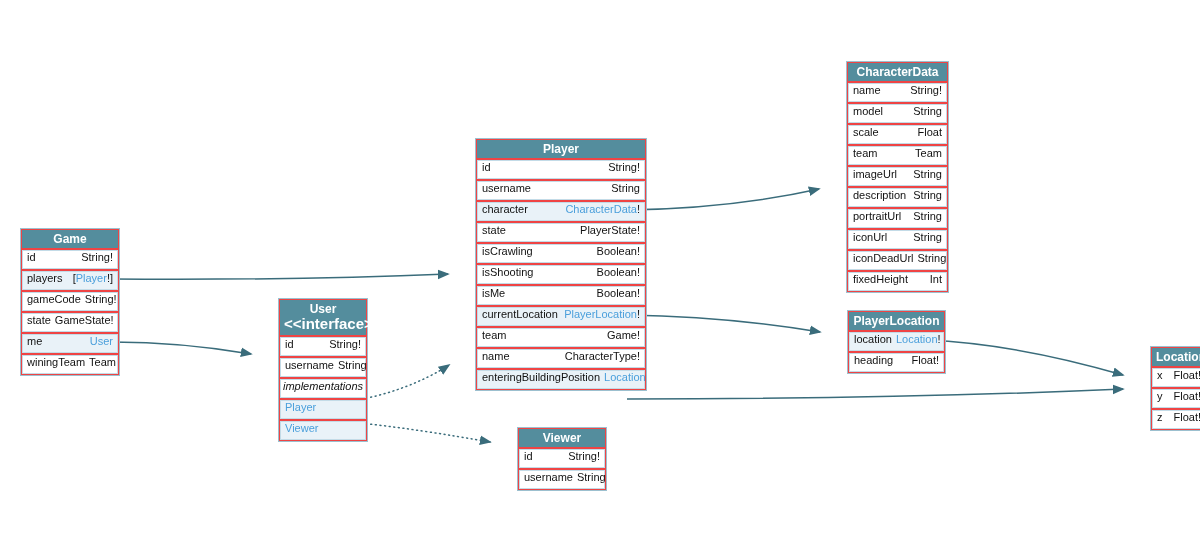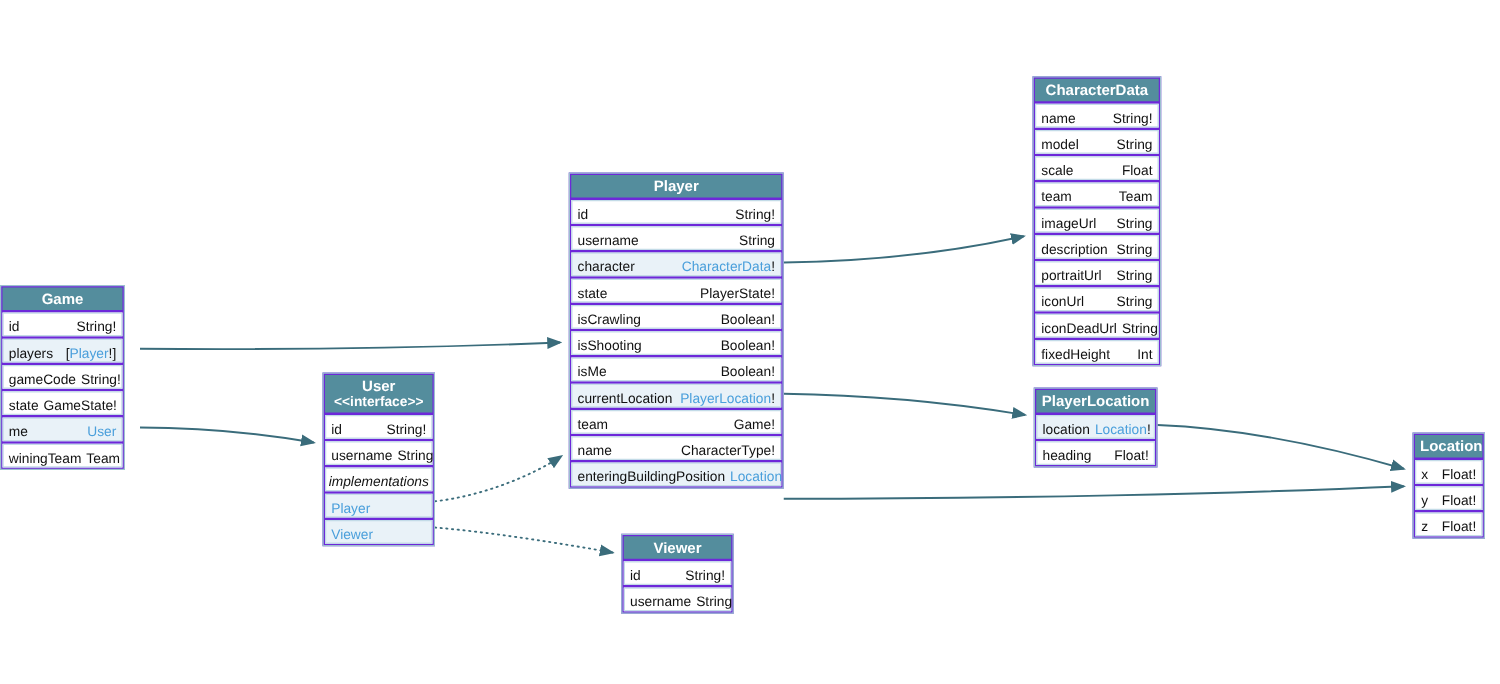--- a/index.html
+++ b/index.html
@@ -2,27 +2,27 @@
 <html style="--header-bg: #548d9d; --table-border: #9cc0cf; --row-border: #c3dbe7; --hl-bg: #e9f2f8; --link: #4a9fdb; --edge: #3a6c7b;"><head>
 <meta charset="utf-8">
 <style>
   html,body{margin:0;padding:0;background:#fff;}
   .stage{position:relative;width:1200px;height:547px;background:#fff;overflow:hidden;
          font-family:"Liberation Sans",sans-serif;}
   #edges{position:absolute;left:0;top:0;width:1200px;height:547px;}
   .edge{fill:none;stroke:var(--edge);stroke-width:1.5px;}
   .edge.dashed{stroke-dasharray:1 3.6;stroke-linecap:round;}
   #arrowhead path{fill:var(--edge);}
-  .table{position:absolute;box-sizing:border-box;background:#6d28d9;
-         border:1px solid var(--table-border);padding:1px;}
+  .table{position:absolute;box-sizing:border-box;background:#ef4444;
+         border:1px solid var(--table-border);padding:1px;margin-left:20px;}
   .thead{background:var(--header-bg);color:#fff;text-align:center;font-weight:bold;
          font-size:12px;padding:3px 4px 2px;line-height:1.1;}
-  .thead .sub{font-size:11px;font-weight:bold;}
+  .thead .sub{font-size:15px;font-weight:bold;}
   .trow{box-sizing:border-box;height:19px;margin-top:2px;border:1px solid var(--row-border);
-        background:#fff;display:flex;justify-content:space-between;align-items:flex-end;
+        background:#fff;display:flex;justify-content:space-between;align-items:flex-start;
         gap:4px;padding:0 4px;font-size:11px;color:#111;white-space:nowrap;}
   .trow.hl{background:var(--hl-bg);}
   .trow.center{justify-content:center;font-style:italic;}
   .fname{text-align:left;}
   .ftype{text-align:right;}
   .link{color:var(--link);}
 </style>
 </head>
 <body>
 

